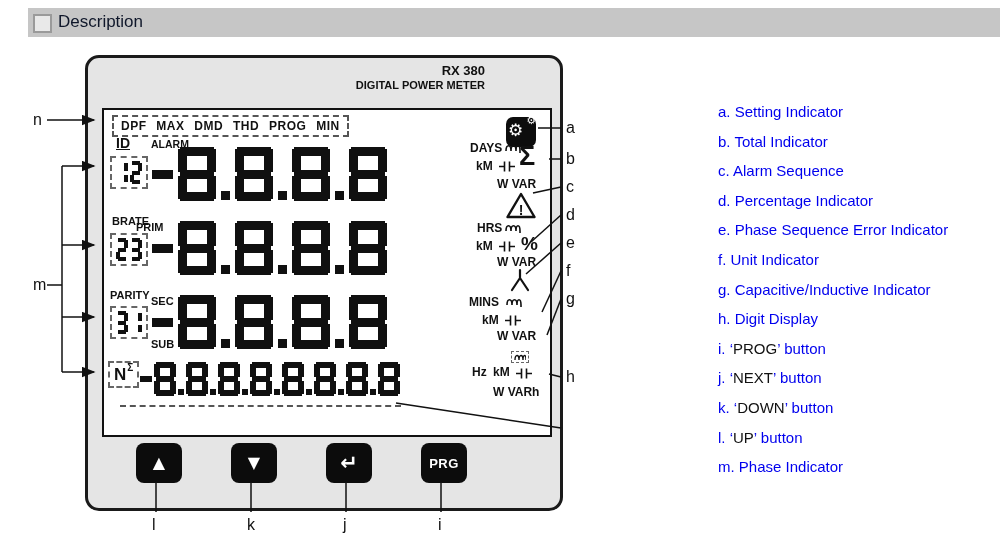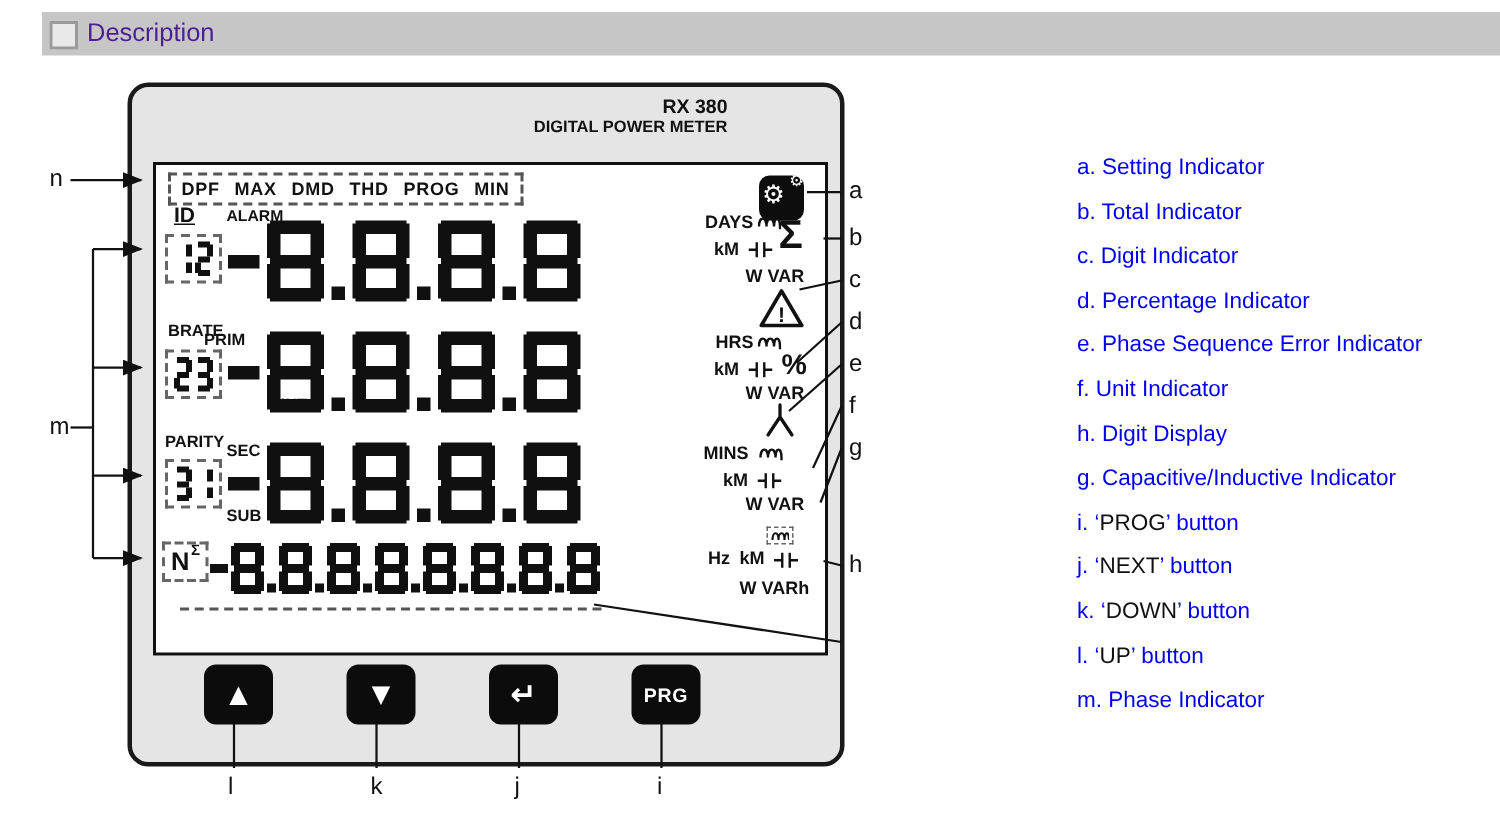--- a/index.html
+++ b/index.html
@@ -2,21 +2,21 @@
 <html><head>
 <meta charset="utf-8">
 <style>
   html,body{margin:0;padding:0;background:#fff;}
   .canvas{position:relative;width:1000px;height:550px;background:#fff;overflow:hidden;
           font-family:"Liberation Sans",sans-serif;color:#111;}
 
   
   .hdr{position:absolute;left:28px;top:8px;width:972px;height:29px;background:#c6c6c6;}
   .hdr-icon{position:absolute;left:5px;top:6px;width:15px;height:15px;background:#e9e9e9;border:2px solid #9a9a9a;}
-  .hdr-title{position:absolute;left:30px;top:4px;font-size:17px;color:#4c1d95;}
+  .hdr-title{position:absolute;left:30px;top:4px;font-size:17px;color:#0f172a;}
 
   
   .device{position:absolute;left:85px;top:55px;width:472px;height:450px;background:#e5e5e5;
           border:3px solid #1a1a1a;border-radius:14px;}
   .model{position:absolute;top:5px;left:0;width:397px;text-align:right;font-weight:bold;font-size:13px;}
   .subtitle{position:absolute;top:21px;left:0;width:397px;text-align:right;font-weight:bold;font-size:11px;}
   .lcd{position:absolute;left:14px;top:50px;width:446px;height:325px;background:#fff;border:2px solid #111;}
 
   .lb{position:absolute;font-weight:bold;white-space:nowrap;}
   .winbox{position:absolute;left:8px;top:5px;border:2px dashed #555;padding:2px 7px;
@@ -473,26 +473,26 @@
   <div class="cl" style="left:566px;top:290px;">g</div>
   <div class="cl" style="left:566px;top:368px;">h</div>
   <div class="cl" style="left:152px;top:516px;">l</div>
   <div class="cl" style="left:247px;top:516px;">k</div>
   <div class="cl" style="left:343px;top:516px;">j</div>
   <div class="cl" style="left:438px;top:516px;">i</div>
 
   <div class="legend">
     <div class="lg-item"><span>a. Setting Indicator</span><span class="lg-name"></span><span></span></div>
     <div class="lg-item"><span>b. Total Indicator</span><span class="lg-name"></span><span></span></div>
-    <div class="lg-item"><span>c. Digit Indicator</span><span class="lg-name"></span><span></span></div>
+    <div class="lg-item"><span>c. Alarm Sequence</span><span class="lg-name"></span><span></span></div>
     <div class="lg-item"><span>d. Percentage Indicator</span><span class="lg-name"></span><span></span></div>
     <div class="lg-item"><span>e. Phase Sequence Error Indicator</span><span class="lg-name"></span><span></span></div>
     <div class="lg-item"><span>f. Unit Indicator</span><span class="lg-name"></span><span></span></div>
+    <div class="lg-item"><span>g. Capacitive/Inductive Indicator</span><span class="lg-name"></span><span></span></div>
     <div class="lg-item"><span>h. Digit Display</span><span class="lg-name"></span><span></span></div>
-    <div class="lg-item"><span>g. Capacitive/Inductive Indicator</span><span class="lg-name"></span><span></span></div>
     <div class="lg-item"><span>i. ‘</span><span class="lg-name">PROG</span><span>’ button</span></div>
     <div class="lg-item"><span>j. ‘</span><span class="lg-name">NEXT</span><span>’ button</span></div>
     <div class="lg-item"><span>k. ‘</span><span class="lg-name">DOWN</span><span>’ button</span></div>
     <div class="lg-item"><span>l. ‘</span><span class="lg-name">UP</span><span>’ button</span></div>
     <div class="lg-item"><span>m. Phase Indicator</span><span class="lg-name"></span><span></span></div>
   </div>
 
 </div>
 
 </body></html>

